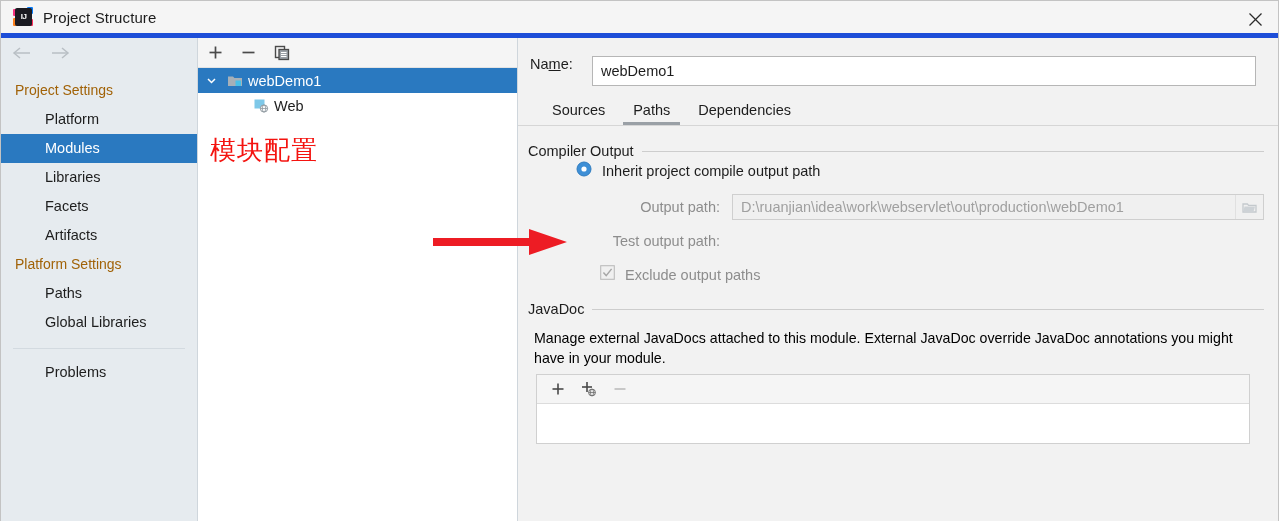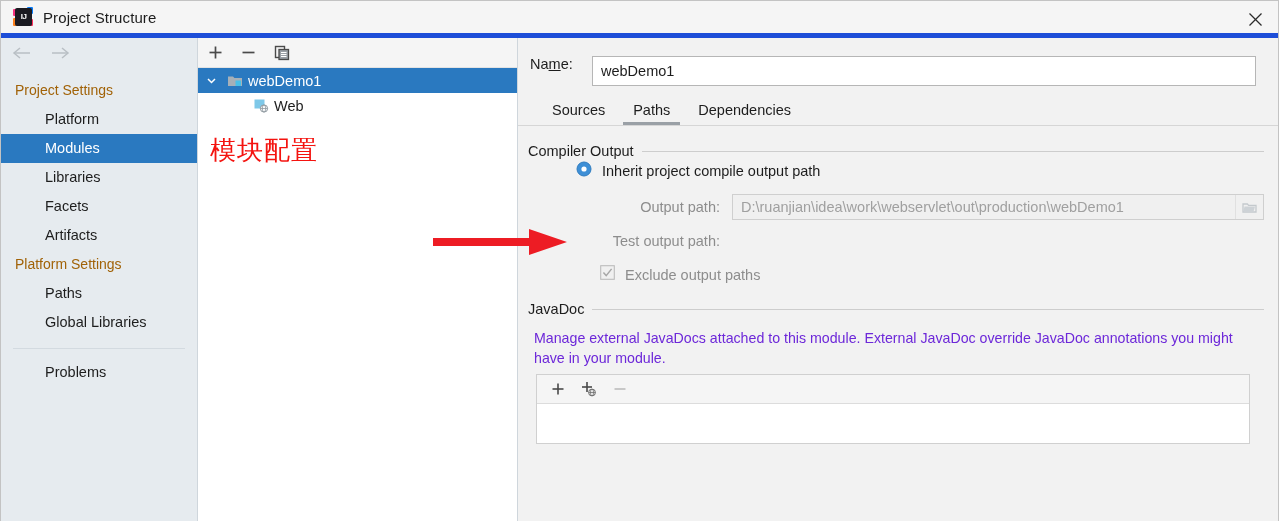--- a/index.html
+++ b/index.html
@@ -232,21 +232,21 @@
     border-left: 1px solid #e0e0e0;
     cursor: pointer;
   }
   .check-row {
     display: flex; align-items: center;
     margin-top: 16px; padding-left: 72px;
   }
   .check-label { font-size: 14.5px; color: #8d8d8d; margin-left: 10px; }
 
   #javadoc-desc {
-    font-size: 14.2px; color: #6d28d9;
+    font-size: 14.2px; color: #000000;
     line-height: 20px;
     margin-top: 11px; padding: 0 18px 0 6px;
   }
   #javadoc-box {
     margin-top: 6px; margin-left: 8px; margin-right: 14px;
     border: 1px solid #d0d0d0;
     background: #ffffff;
     height: 70px;
   }
   #javadoc-toolbar {

